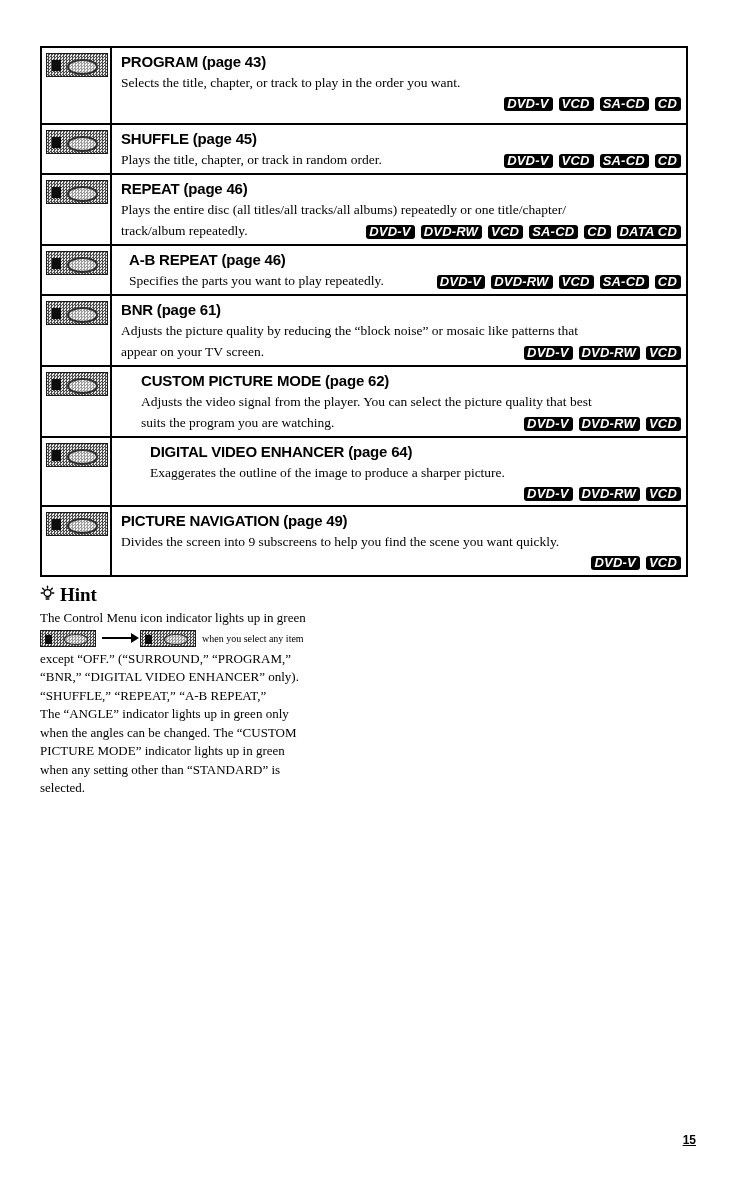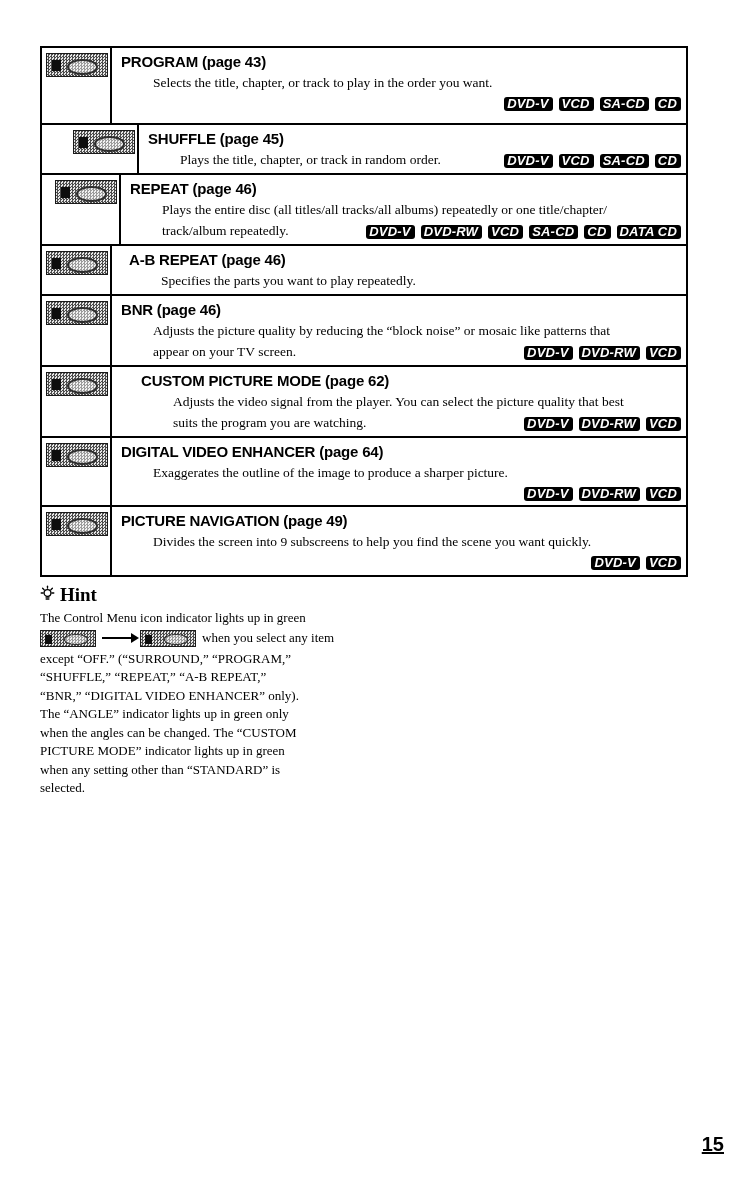--- a/index.html
+++ b/index.html
@@ -6,32 +6,32 @@
   html,body { width:748px; height:1178px; background:#ffffff; overflow:hidden;
               font-family:"Liberation Serif", serif; color:#000; }
   .page { position:relative; width:748px; height:1178px; background:#fff; }
 
   
   .menu-table { position:absolute; left:40px; top:46px; width:648px;
                 border:2px solid #000; }
   .row { display:flex; border-top:2px solid #000; }
   .row:first-child { border-top:none; }
   .row:nth-child(1){ min-height:75px; }
-  .row:nth-child(2){ min-height:45px;padding-left:27px; }
-  .row:nth-child(3){ min-height:66px;padding-left:9px; }
+  .row:nth-child(2){ min-height:45px; }
+  .row:nth-child(3){ min-height:66px; }
   .row:nth-child(4){ min-height:50px;gap:8px; }
   .row:nth-child(5){ min-height:59px; }
   .row:nth-child(6){ min-height:71px;gap:20px; }
-  .row:nth-child(7){ min-height:69px; }
+  .row:nth-child(7){ min-height:69px;gap:29px; }
   .row:nth-child(8){ min-height:70px; }
   .icon-cell { width:70px; flex:0 0 70px; border-right:2px solid #000; padding:5px 0 0 4px; }
   .content-cell { flex:1; padding:4px 5px 3px 9px; }
   .row-title { font-family:"Liberation Sans", sans-serif; font-weight:bold;
                font-size:15px; line-height:20px; letter-spacing:-0.2px; }
-  .desc-line { font-size:13.5px; line-height:21px; white-space:nowrap;margin-left:32px; }
+  .desc-line { font-size:13.5px; line-height:21px; white-space:nowrap; }
   .desc-line.flex { display:flex; align-items:flex-end; }
   .desc-line.flex .badges { margin-left:auto; }
   .badge-line { text-align:right; margin-top:1px; }
   .badges { white-space:nowrap; }
   .badge { display:inline-block; background:#000; color:#fff; border-radius:3px;
            font-family:"Liberation Sans", sans-serif; font-weight:bold; font-style:italic;
            font-size:13px; line-height:10px; padding:2px 4px 2px 3px; margin-left:6px;
            letter-spacing:0.2px; vertical-align:middle; }
 
   
@@ -50,25 +50,25 @@
   .hint-label { font-family:Liberation Serif, serif; font-weight:bold; font-size:19px; }
   .hint-line { font-size:13px; line-height:18.5px; white-space:nowrap; }
   .hint-icon-line { display:flex; align-items:center; margin:2px 0 3px 0; }
   .hint-dicon { width:56px; height:17px; }
   .hint-dicon::before { left:4px; top:4px; width:7px; height:9px; }
   .hint-dicon::after { right:7px; top:3px; width:22px; height:9px; border-width:1.5px; }
   .arrow { position:relative; width:30px; height:2px; background:#000; margin:0 8px 0 6px; }
   .arrow::after { content:""; position:absolute; right:-7px; top:-4px;
                   border-left:8px solid #000; border-top:5px solid transparent;
                   border-bottom:5px solid transparent; }
-  .hint-icon-text { font-size:13px; margin-left:6px; }
+  .hint-icon-text { font-size:10px; margin-left:6px; }
 
   
-  .page-number { position:absolute; right:24px; top:1133px;
-                 font-family:"Liberation Sans", sans-serif; font-weight:bold; font-size:20px;text-decoration:underline; }
+  .page-number { position:absolute; right:52px; top:1133px;
+                 font-family:"Liberation Sans", sans-serif; font-weight:bold; font-size:12px;text-decoration:underline; }
 </style>
 </head>
 <body>
 
 <div class="page">
 
   <div class="menu-table" id="menu-table">
       <div class="row">
         <div class="icon-cell"><span class="dicon"></span></div>
         <div class="content-cell">
@@ -97,27 +97,28 @@
             <span class="badges"><span class="badge">DVD-V</span><span class="badge">DVD-RW</span><span class="badge">VCD</span><span class="badge">SA-CD</span><span class="badge">CD</span><span class="badge">DATA CD</span></span>
           </div>
         </div>
       </div>
       <div class="row">
         <div class="icon-cell"><span class="dicon"></span></div>
         <div class="content-cell">
           <div class="row-title">A-B REPEAT (page 46)</div>
           <div class="desc-line flex">
             <span>Specifies the parts you want to play repeatedly.</span>
+            <span class="badges"><span class="badge">DVD-V</span><span class="badge">DVD-RW</span><span class="badge">VCD</span><span class="badge">SA-CD</span><span class="badge">CD</span></span>
           </div>
         </div>
       </div>
       <div class="row">
         <div class="icon-cell"><span class="dicon"></span></div>
         <div class="content-cell">
-          <div class="row-title">BNR (page 46)</div>
+          <div class="row-title">BNR (page 61)</div>
           <div class="desc-line">Adjusts the picture quality by reducing the “block noise” or mosaic like patterns that</div>
           <div class="desc-line flex">
             <span>appear on your TV screen.</span>
             <span class="badges"><span class="badge">DVD-V</span><span class="badge">DVD-RW</span><span class="badge">VCD</span></span>
           </div>
         </div>
       </div>
       <div class="row">
         <div class="icon-cell"><span class="dicon"></span></div>
         <div class="content-cell">
@@ -167,22 +168,22 @@
     </div>
     <div class="hint-line">The Control Menu icon indicator lights up in green</div>
     <div class="hint-icon-line">
       <span class="dicon hint-dicon"></span>
       <span class="arrow"></span>
       <span class="dicon hint-dicon"></span>
       <span class="hint-icon-text">when you select any item</span>
     </div>
     <div id="hint-lines">
         <div class="hint-line">except “OFF.” (“SURROUND,” “PROGRAM,”</div>
+        <div class="hint-line">“BNR,” “DIGITAL VIDEO ENHANCER” only).</div>
         <div class="hint-line">“SHUFFLE,” “REPEAT,” “A-B REPEAT,”</div>
-        <div class="hint-line">“BNR,” “DIGITAL VIDEO ENHANCER” only).</div>
         <div class="hint-line">The “ANGLE” indicator lights up in green only</div>
         <div class="hint-line">when the angles can be changed. The “CUSTOM</div>
         <div class="hint-line">PICTURE MODE” indicator lights up in green</div>
         <div class="hint-line">when any setting other than “STANDARD” is</div>
         <div class="hint-line">selected.</div>
       </div>
   </div>
 
   <div class="page-number">15</div>
 

